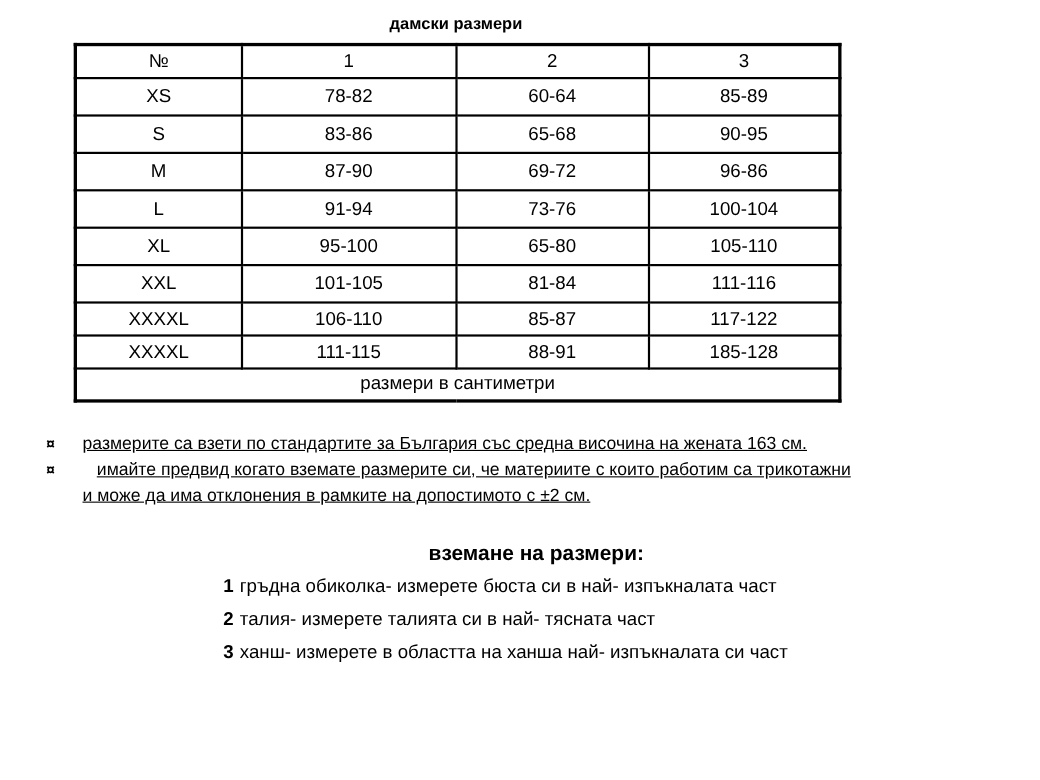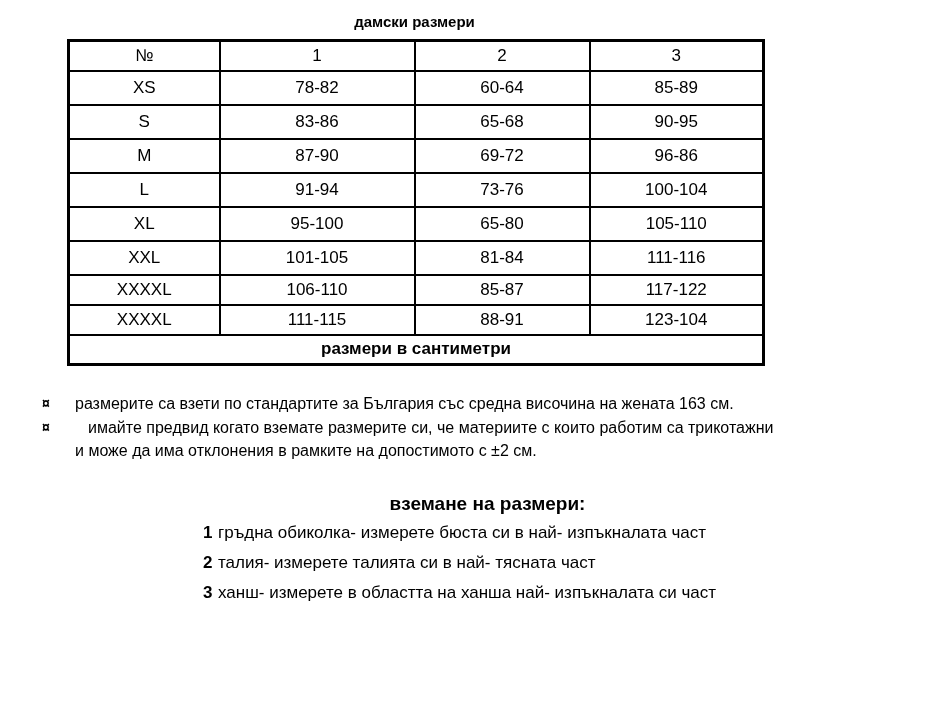--- a/index.html
+++ b/index.html
@@ -33,21 +33,21 @@
   table.size-table td {
     border: 2px solid #000000;
     text-align: center;
     vertical-align: middle;
     font-size: 17px;
     padding: 0;
   }
   tr.r30 { height: 30px; }
   tr.r34 { height: 34px; }
   td.footer-cell {
-    font-weight: bold;
+    font-weight: normal;
     font-size: 18px;
   }
   .notes {
     margin: 26px 0 0 42px;
     width: 860px;
   }
   .note-row {
     display: flex;
     align-items: flex-start;
   }
@@ -57,20 +57,21 @@
     font-weight: bold;
     line-height: 23.5px;
   }
   .note-text {
     font-size: 16px;
     line-height: 23.5px;
   }
   .note-line {
     display: block;
     white-space: nowrap;
+    text-decoration: underline;
   }
   .note-line.indent { text-indent: 13px; }
   .measuring { margin-top: 30px; }
   .measuring-heading {
     margin-left: 30px;
     width: 915px;
     text-align: center;
     font-size: 19px;
     line-height: 22px;
     font-weight: bold;
@@ -149,21 +150,21 @@
       <tr class="r30">
         <td>XXXXL</td>
         <td>106-110</td>
         <td>85-87</td>
         <td>117-122</td>
       </tr>
       <tr class="r30">
         <td>XXXXL</td>
         <td>111-115</td>
         <td>88-91</td>
-        <td>123-104</td>
+        <td>185-128</td>
       </tr>
       <tr class="r30">
         <td class="footer-cell" colspan="4">размери в сантиметри</td>
       </tr>
     </tbody>
   </table>
 </div>
 
 <div class="notes">
   <div class="note-row">

